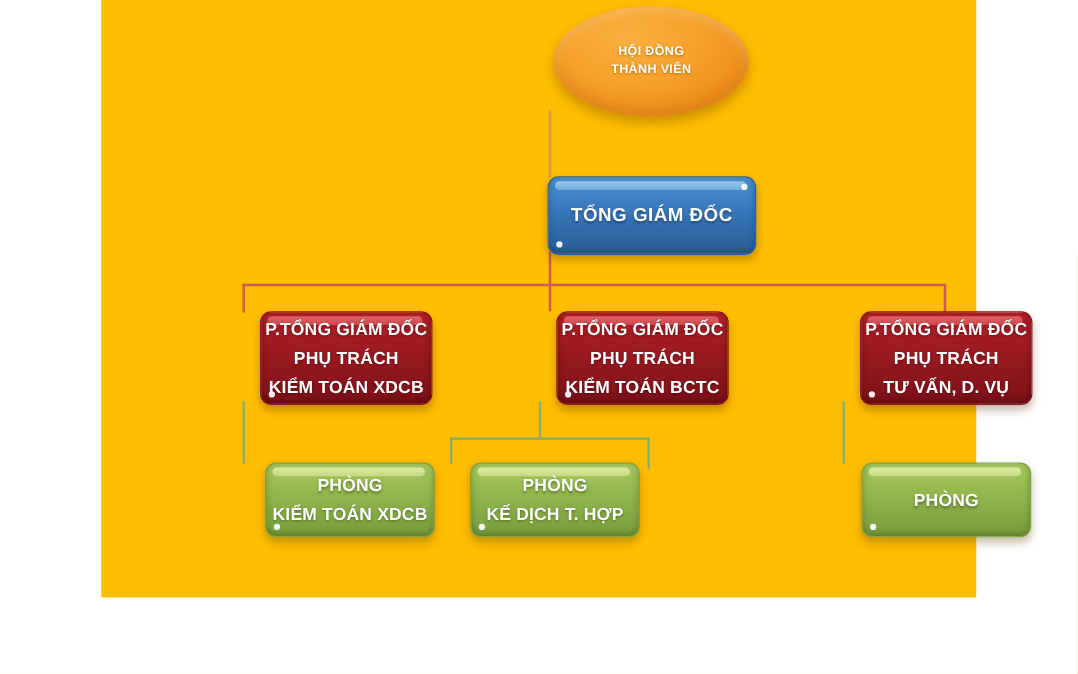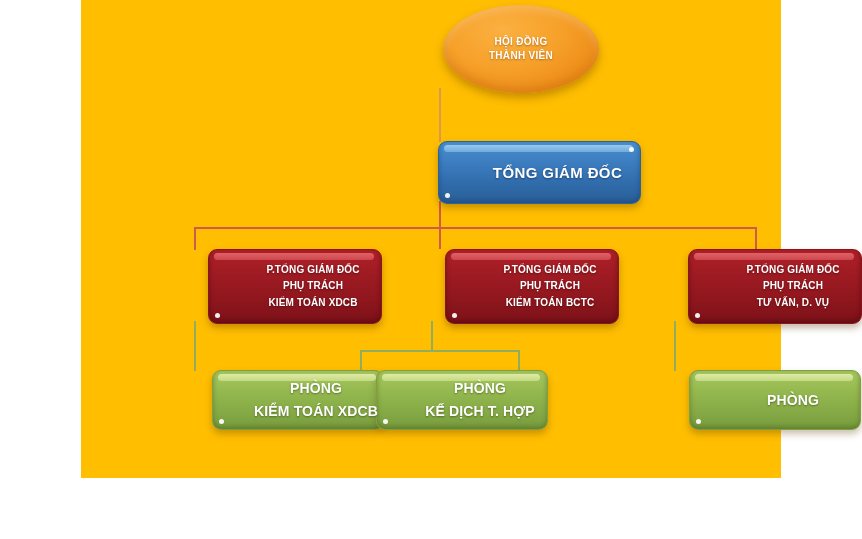--- a/index.html
+++ b/index.html
@@ -26,21 +26,20 @@
   }
   #ellipse .lbl{
     color:#ffffff;font-weight:bold;font-size:10px;line-height:1.45;text-align:center;
     letter-spacing:.3px;text-shadow:0 1px 2px rgba(120,60,0,.55);
   }
 
   
   .node{
     position:absolute;border-radius:9px;display:flex;align-items:center;justify-content:center;
     overflow:hidden;
-    padding-left:36px;
   }
   .node .lbl{position:relative;z-index:3;text-align:center;color:#fff;font-weight:bold;}
   .node .gloss{
     position:absolute;left:5px;right:7px;top:3px;height:7px;border-radius:5px;z-index:2;
   }
   .node .dot{
     position:absolute;left:6px;bottom:5px;width:5px;height:5px;border-radius:50%;
     background:#ffffff;opacity:.92;z-index:4;
   }
   .node .dot.tr{left:auto;right:6px;bottom:auto;top:5px;}
@@ -56,21 +55,21 @@
   #blue .lbl{font-size:15px;letter-spacing:.4px;text-shadow:0 1px 2px rgba(10,40,80,.6);}
 
   
   .red{
     top:249px;width:136px;height:73px;
     background:linear-gradient(180deg,#b02028 0%,#a31c24 25%,#8e161d 70%,#7d1119 100%);
     box-shadow:0 4px 7px rgba(90,50,0,.35), inset 0 -2px 5px rgba(70,8,12,.55);
     border:1px solid #8a151c;
   }
   .red .gloss{background:linear-gradient(180deg,#e2656a,#cf4a50);opacity:.95;}
-  .red .lbl{font-size:10px;line-height:1.62;letter-spacing:.15px;text-shadow:0 1px 2px rgba(60,5,10,.6);}
+  .red .lbl{font-size:14px;line-height:1.62;letter-spacing:.15px;text-shadow:0 1px 2px rgba(60,5,10,.6);}
   #red0{left:127px;}
   #red1{left:364px;}
   #red2{left:607px;}
 
   
   .green{
     top:370px;width:134px;height:58px;
     background:linear-gradient(180deg,#a6c760 0%,#97bb51 30%,#84a945 72%,#789c3d 100%);
     box-shadow:0 4px 7px rgba(90,60,0,.32), inset 0 -2px 5px rgba(70,90,25,.5);
     border:1px solid #7e9f43;

